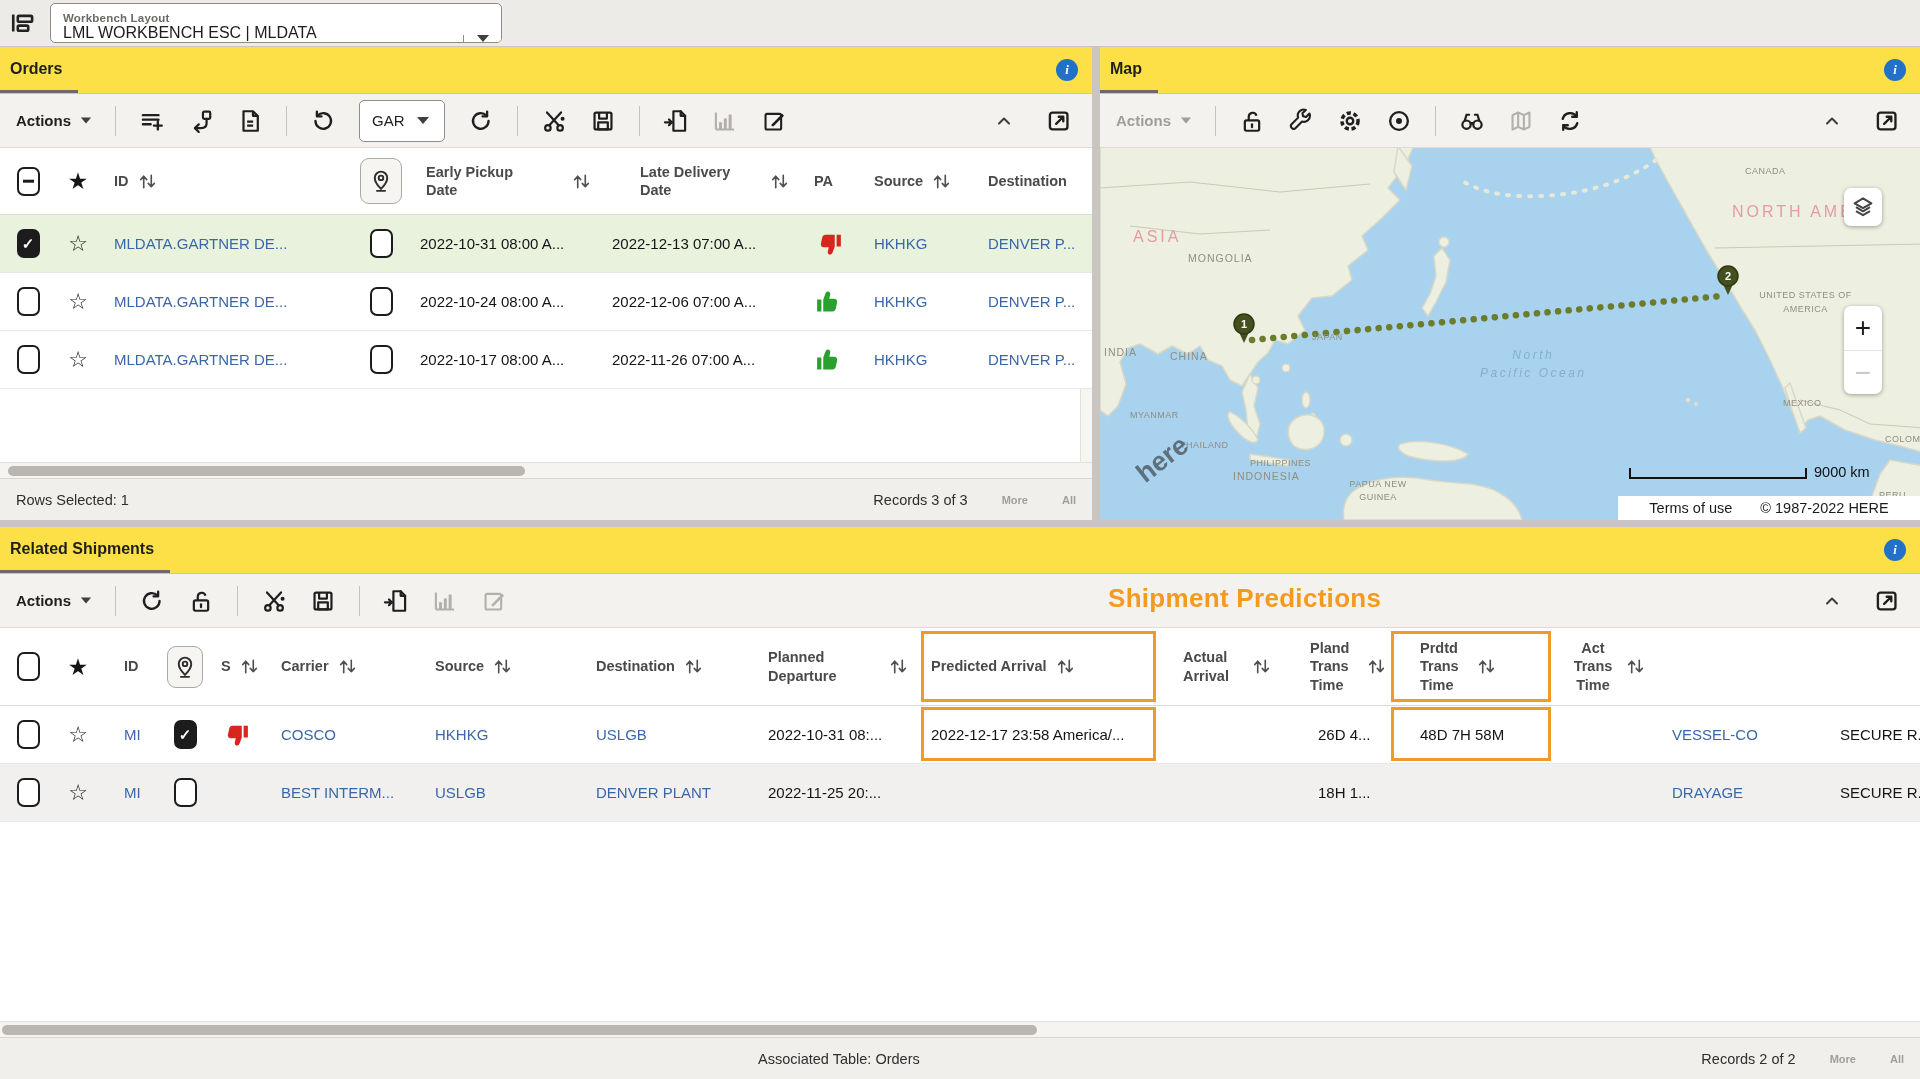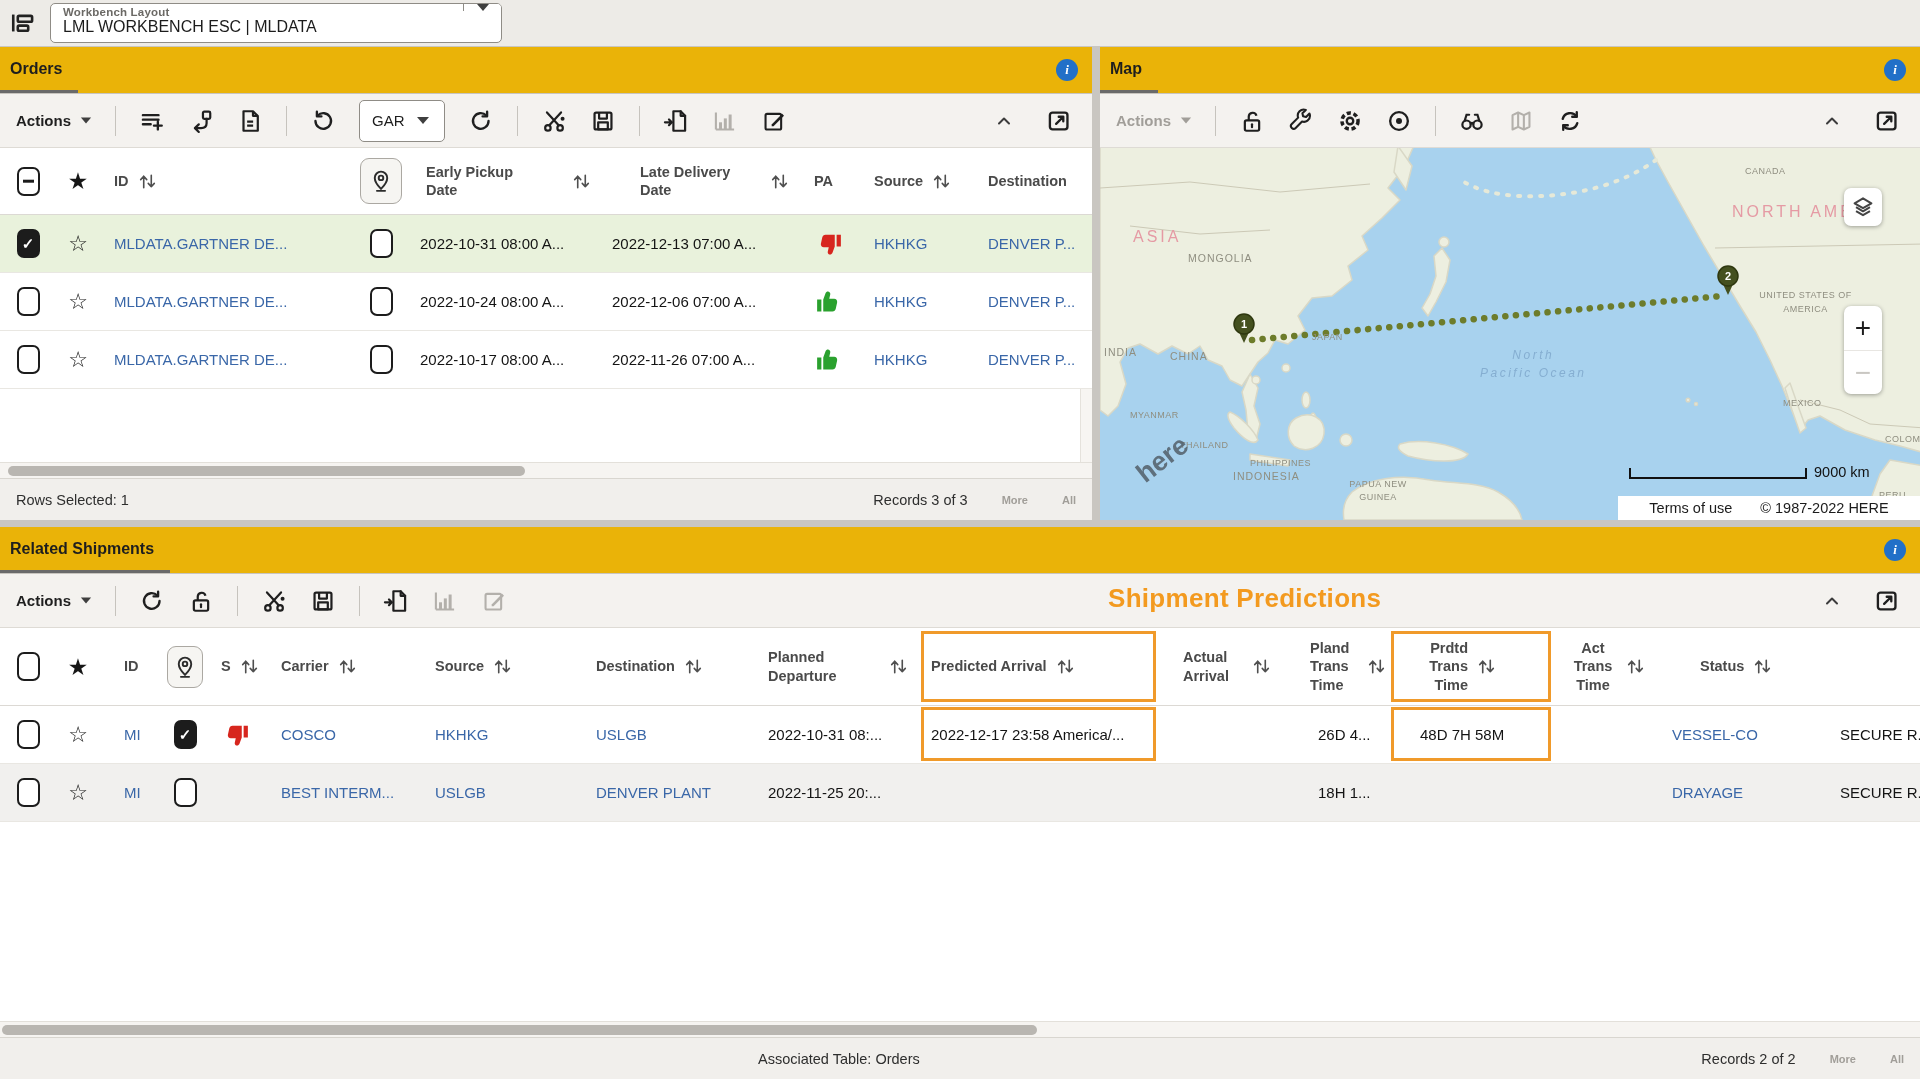--- a/index.html
+++ b/index.html
@@ -5,33 +5,33 @@
   * { margin:0; padding:0; box-sizing:border-box; }
   html,body { width:1920px; height:1079px; overflow:hidden; background:#c9c6c1;
     font-family:"Liberation Sans", sans-serif; -webkit-font-smoothing:antialiased; }
   .screen { width:1920px; height:1079px; display:flex; flex-direction:column; }
 
   
   .topbar { height:47px; background:#edebe7; border-bottom:1px solid #c9c6c1;
     display:flex; align-items:center; padding:0 10px; gap:14px; flex:0 0 auto; }
   .menu-ic { width:26px; height:26px; color:#222; }
   .wb-combo { width:452px; height:40px; background:#fff; border:1.5px solid #8f8c86; border-radius:5px;
-    display:flex; align-items:flex-start; overflow:hidden; }
+    display:flex; align-items:flex-end; overflow:hidden; }
   .wb-main { flex:1; padding:2px 10px 0 12px; }
   .wb-label { font-size:11.5px; font-weight:700; color:#6b6965; letter-spacing:.2px; }
   .wb-value { font-size:16px; color:#1c1c1c; margin-top:0px; white-space:nowrap; }
   .wb-caret { width:38px; border-left:1.5px solid #8f8c86; display:flex; align-items:center; justify-content:center; background:#fff; }
   .caret { width:0; height:0; border-left:6px solid transparent; border-right:6px solid transparent; border-top:7px solid #3f3f3f; }
 
   
   .main { display:flex; height:473px; flex:0 0 auto; }
   .divider-v { width:8px; background:#c9c6c1; }
   .divider-h { height:7px; background:#c9c6c1; flex:0 0 auto; }
   .panel { background:#fff; display:flex; flex-direction:column; position:relative; }
-  .ptitle { height:47px; background:#eab308; border-bottom:1px solid #c8c5c0; position:relative; flex:0 0 auto; }
+  .ptitle { height:47px; background:#fde047; border-bottom:1px solid #c8c5c0; position:relative; flex:0 0 auto; }
   .ptitle .ttl { display:inline-flex; align-items:center; height:100%; padding:0 16px 0 10px;
     border-bottom:3px solid #6a6a6a; font-size:16px; font-weight:700; color:#1e1e1e; }
   .info-ic { position:absolute; right:14px; top:12px; width:22px; height:22px; border-radius:50%;
     background:#2270C8; color:#fff; display:flex; align-items:center; justify-content:center;
     font-size:13px; font-weight:700; font-family:"Liberation Serif", serif; font-style:italic; }
   .info-ic::after { content:"i"; }
   .toolbar { height:54px; background:#f4f2ef; border-bottom:1px solid #dedbd5;
     display:flex; align-items:center; padding:0 16px; gap:23px; flex:0 0 auto; position:relative; }
   .actions { display:flex; align-items:center; gap:9px; font-size:15px; font-weight:700; color:#1f1f1f; cursor:pointer; }
   .actions.dis { color:#a19e99; }
@@ -746,33 +746,27 @@
             <use href="#i-sort"></use>
           </svg>
         </div>
       <div class="hcell" style="padding-left:20px">
           <span class="lbl" style="max-width:48px;text-align:left">Pland Trans Time</span>
         <svg class="sorti">
             <use href="#i-sort"></use>
           </svg>
         </div>
       <div class="hcell hl" style="padding-left:30px">
-          <span class="lbl" style="max-width:48px;text-align:right">Prdtd Trans Time</span>
+          <span class="lbl" style="max-width:48px;text-align:left">Prdtd Trans Time</span>
         <svg class="sorti">
             <use href="#i-sort"></use>
           </svg>
         </div>
       <div class="hcell" style="padding-left:14px">
           <span class="lbl" style="max-width:48px;text-align:center">Act Trans Time</span>
-        <svg class="sorti">
-            <use href="#i-sort"></use>
-          </svg>
-        </div>
-      <div class="hcell" style="padding-left:50px">
-          <span class="lbl">Status</span>
         <svg class="sorti">
             <use href="#i-sort"></use>
           </svg>
         </div>
     </div>
 
     <div class="rs-grid row">
       <div class="cell center">
           <span class="cb"></span>
         </div>

